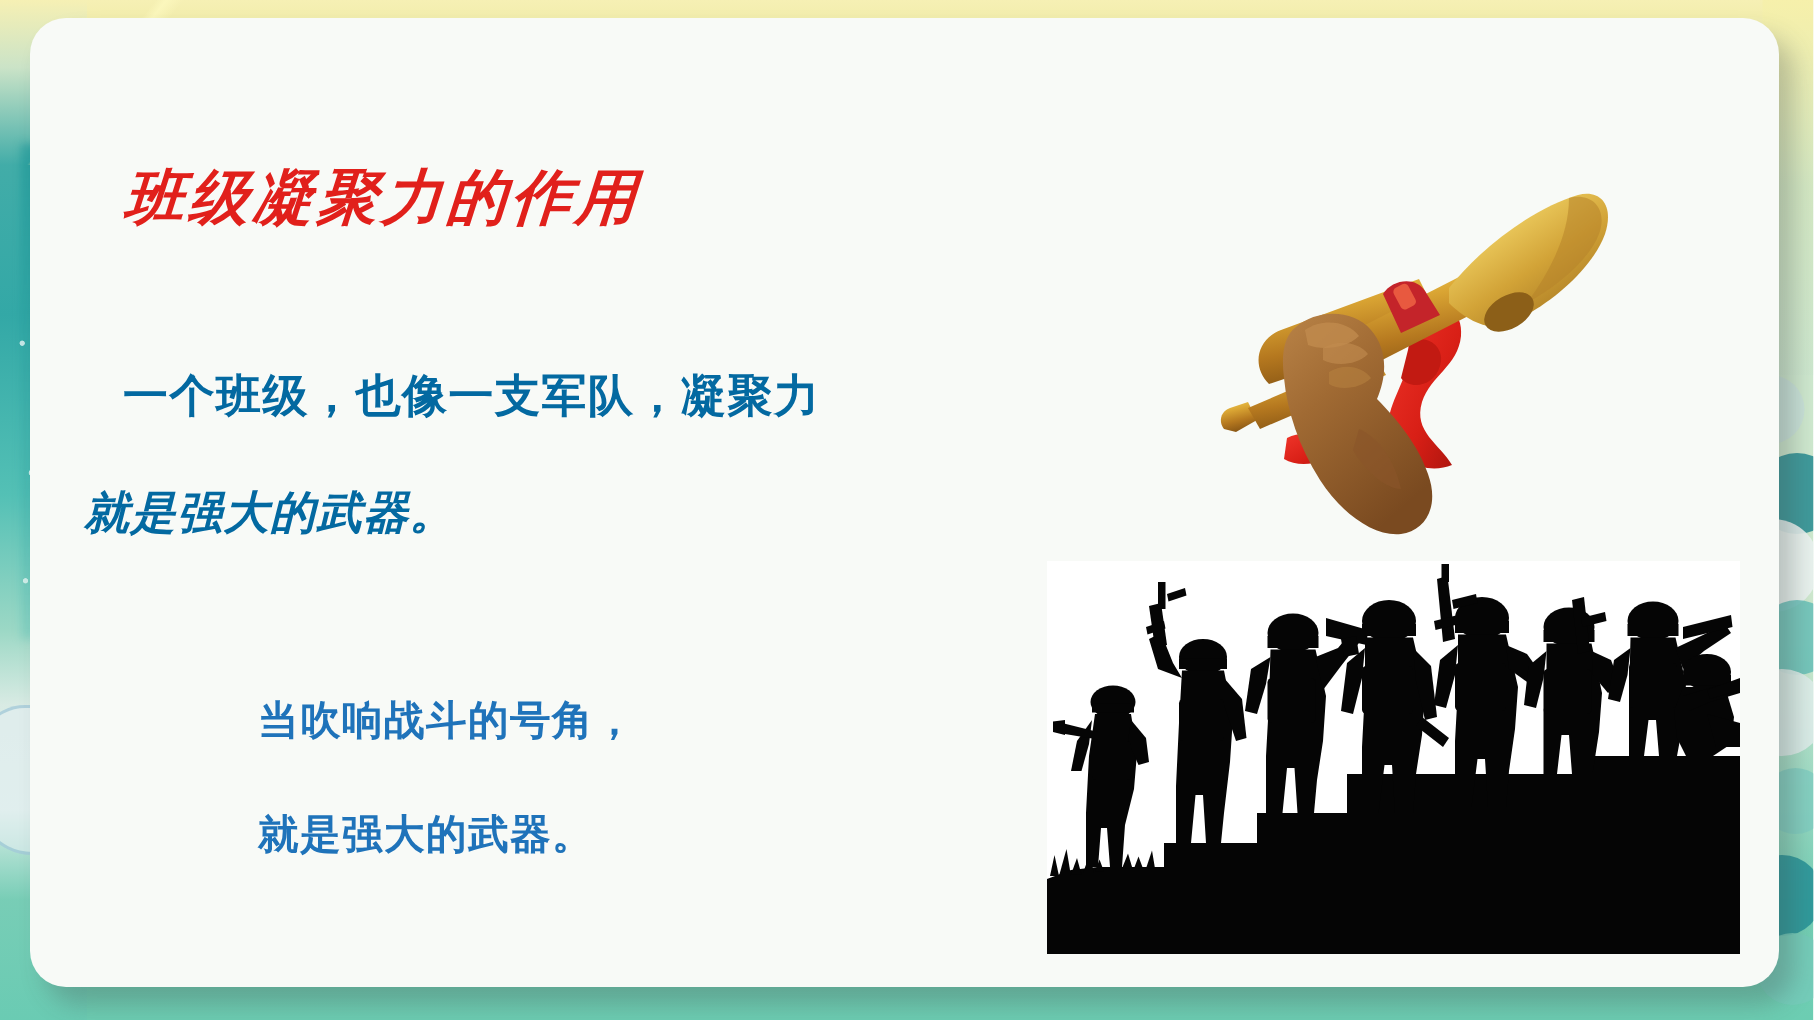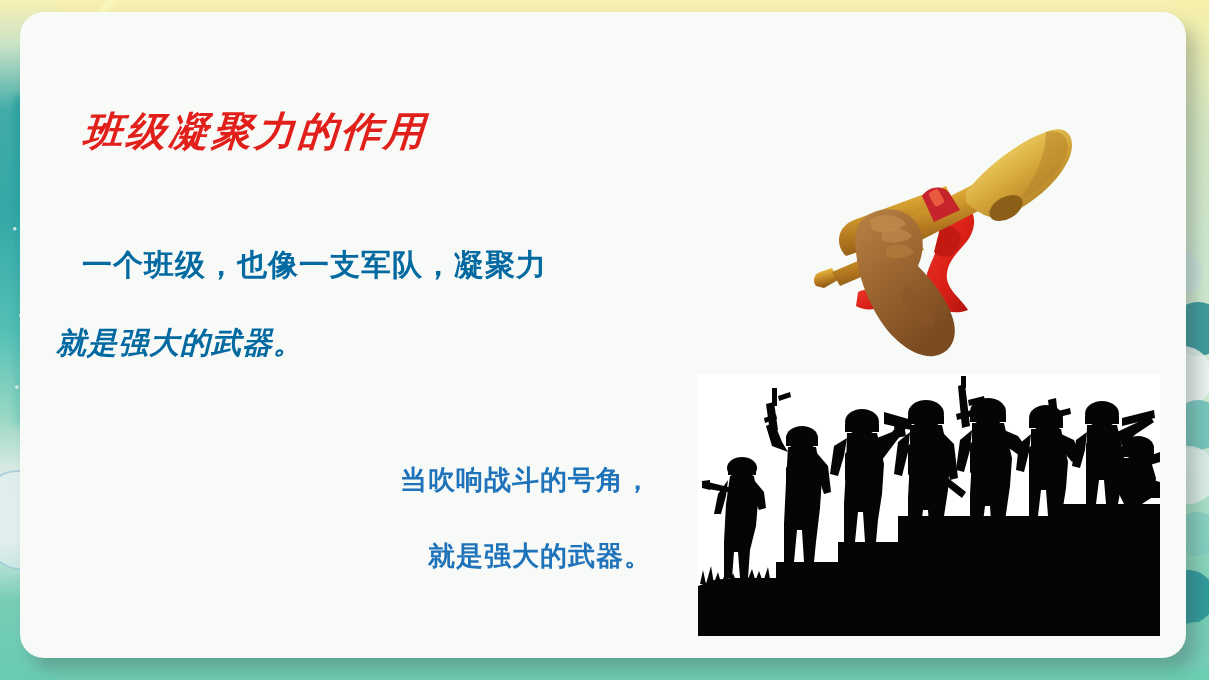--- a/index.html
+++ b/index.html
@@ -160,21 +160,20 @@
   .blue-text {
     position: absolute;
     left: 152px;
     top: 430px;
     width: 480px;
     font-size: 27px;
     font-weight: 700;
     line-height: 76px;
     color: #1f73ba;
     letter-spacing: 1px;
-    text-align: right;
   }
   .blue-text span { display: block; }
 
   
   .trumpet-wrap {
     position: absolute;
     left: 778px;
     top: 98px;
     width: 300px;
     height: 250px;

